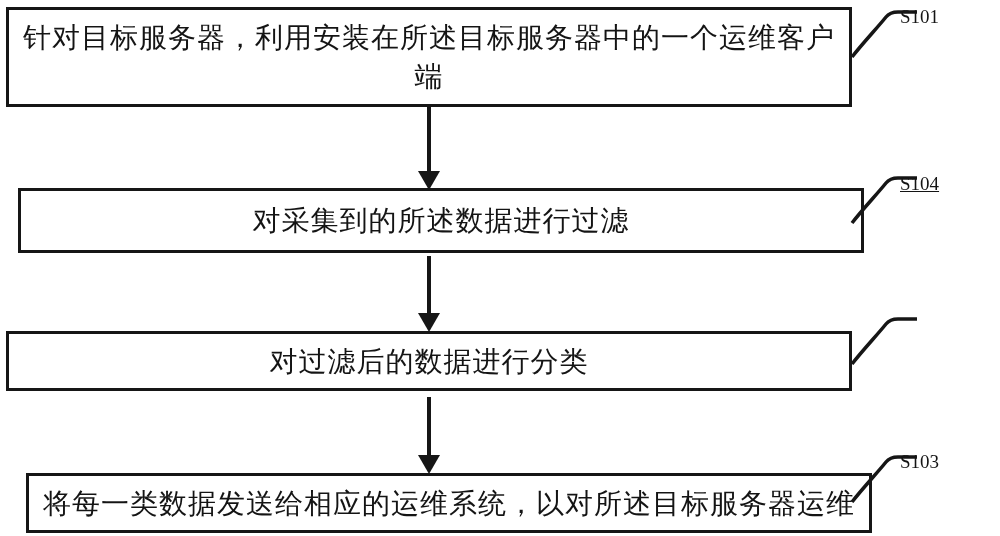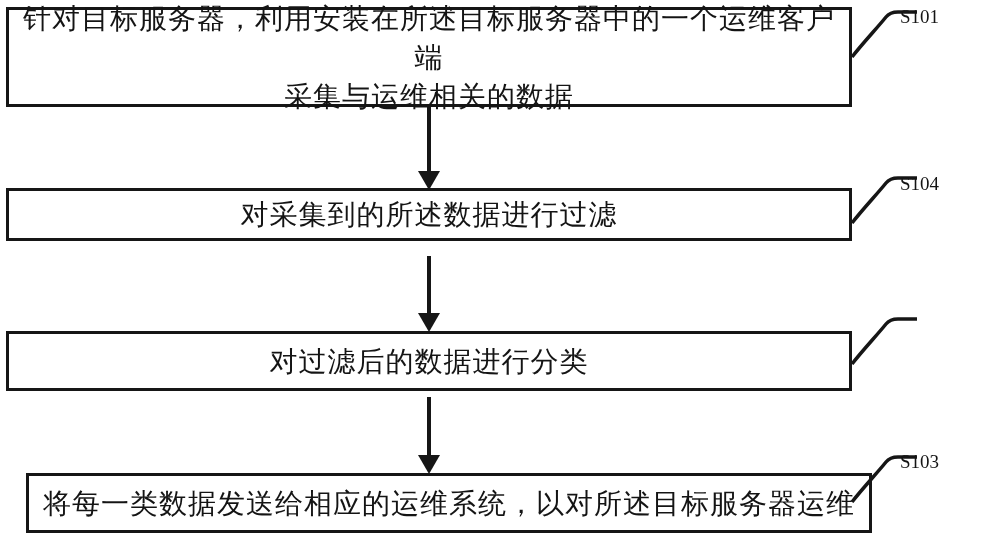--- a/index.html
+++ b/index.html
@@ -26,53 +26,52 @@
     display: flex;
     flex-direction: column;
     align-items: center;
     justify-content: center;
     text-align: center;
     font-size: 28px;
     line-height: 39px;
     letter-spacing: 1px;
   }
   .box-1 { top: 7px;   height: 100px; }
-  .box-2 { top: 188px; height: 53px;  }
+  .box-2 { top: 188px; height: 65px; margin-left: 12px;  }
   .box-3 { top: 331px; height: 60px;  }
   .box-4 { top: 473px; height: 60px; margin-left: 20px;  }
   .box-line { width: 100%; }
   .overlay {
     position: absolute;
     left: 0;
     top: 0;
     width: 1000px;
     height: 536px;
     pointer-events: none;
   }
   .step-label {
     position: absolute;
     left: 900px;
     font-size: 19px;
     line-height: 32px;
     white-space: nowrap;
     color: #141414;
   }
   .label-1 { top: 1px;   }
-  .label-2 { top: 168px; }
+  .label-2 { top: 168px; text-decoration: underline; }
   .label-3 { top: 309px; }
   .label-4 { top: 446px; }
 </style>
 </head>
 <body>
 
 <div class="canvas">
 
   <div class="step-box box-1">
     <div class="box-line">针对目标服务器，利用安装在所述目标服务器中的一个运维客户端</div>
-    <div class="box-line">采集与运维相关的数据</div>
   </div>
 
   <div class="step-box box-2">
     <div class="box-line">对采集到的所述数据进行过滤</div>
   </div>
 
   <div class="step-box box-3">
     <div class="box-line">对过滤后的数据进行分类</div>
   </div>
 

